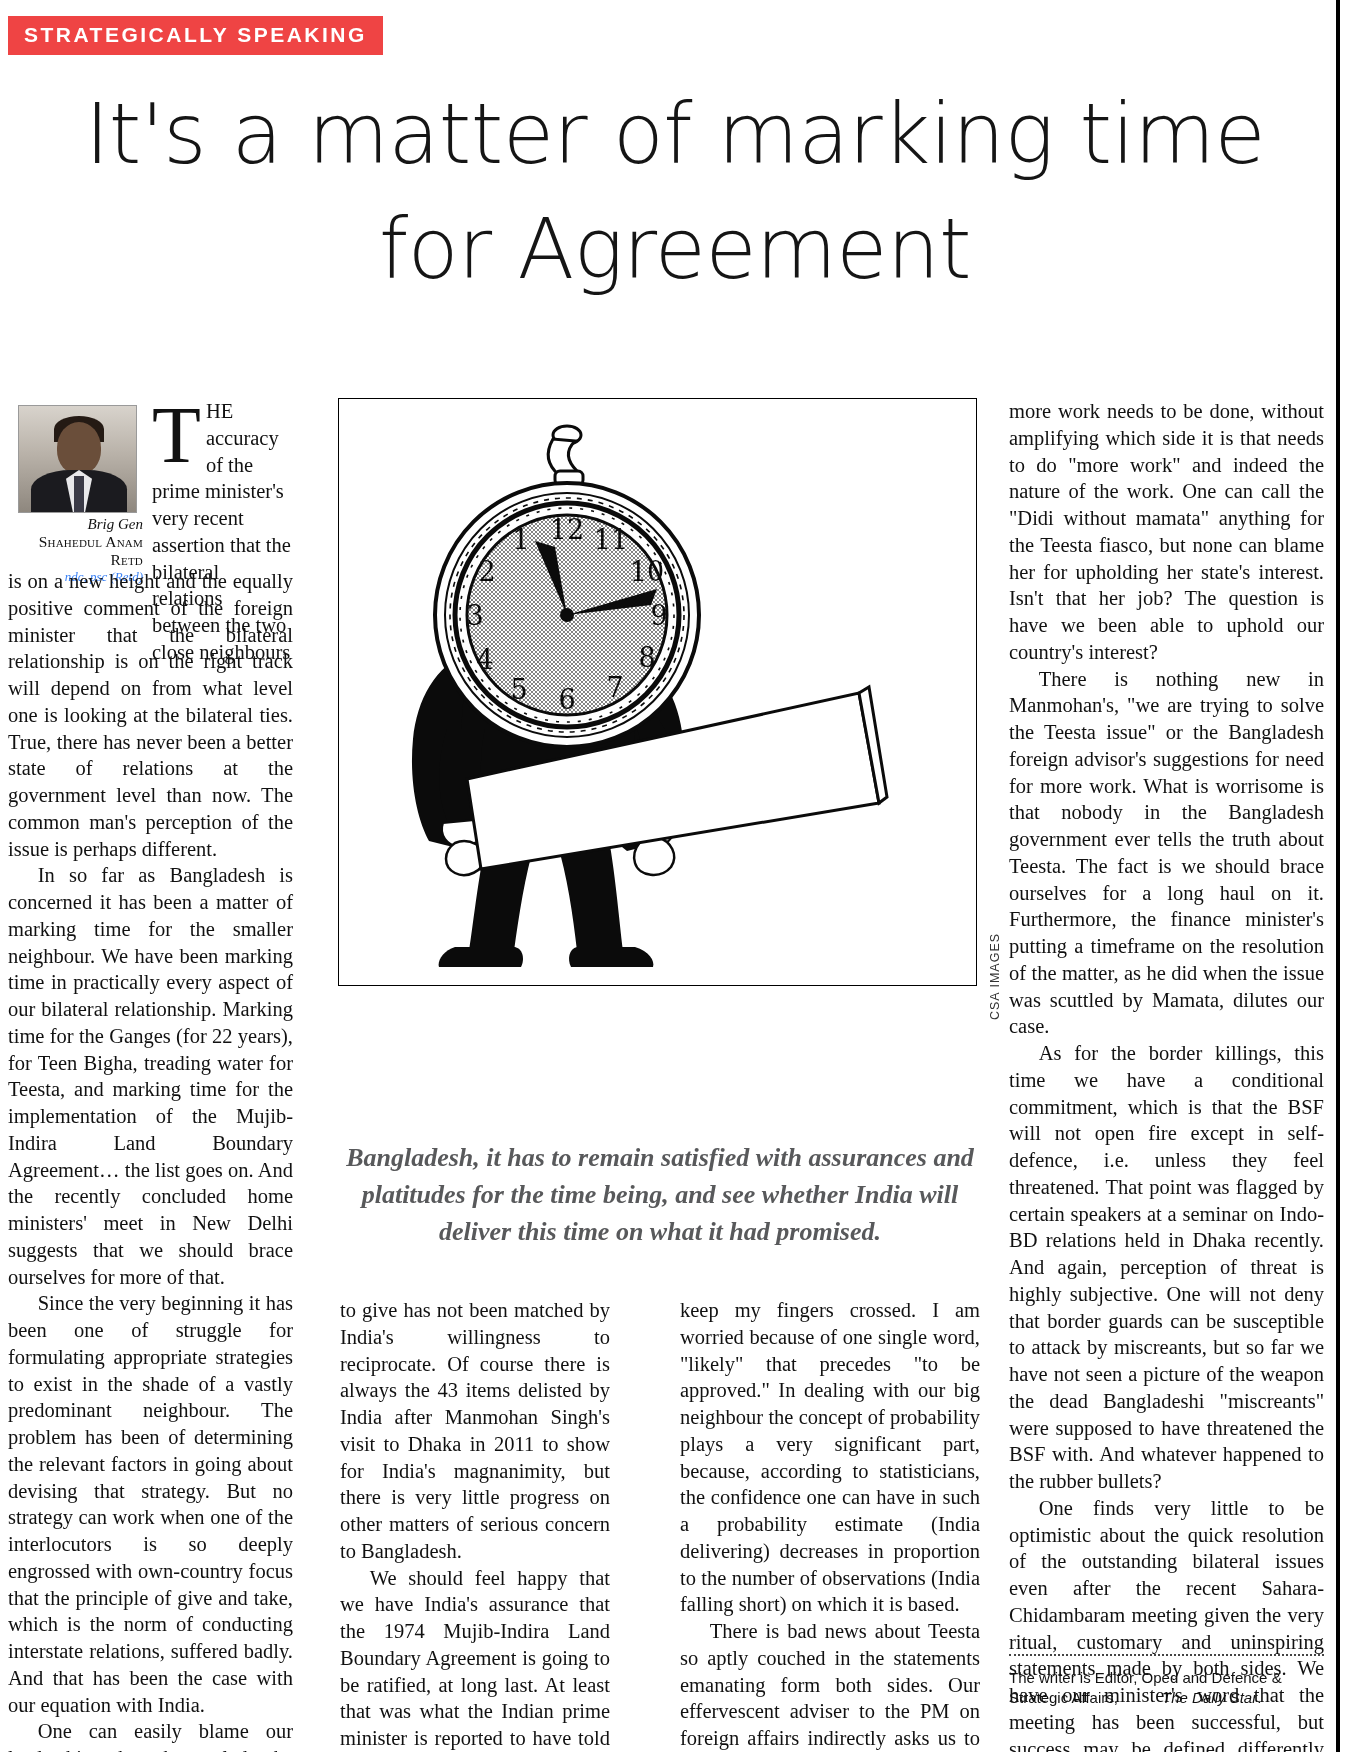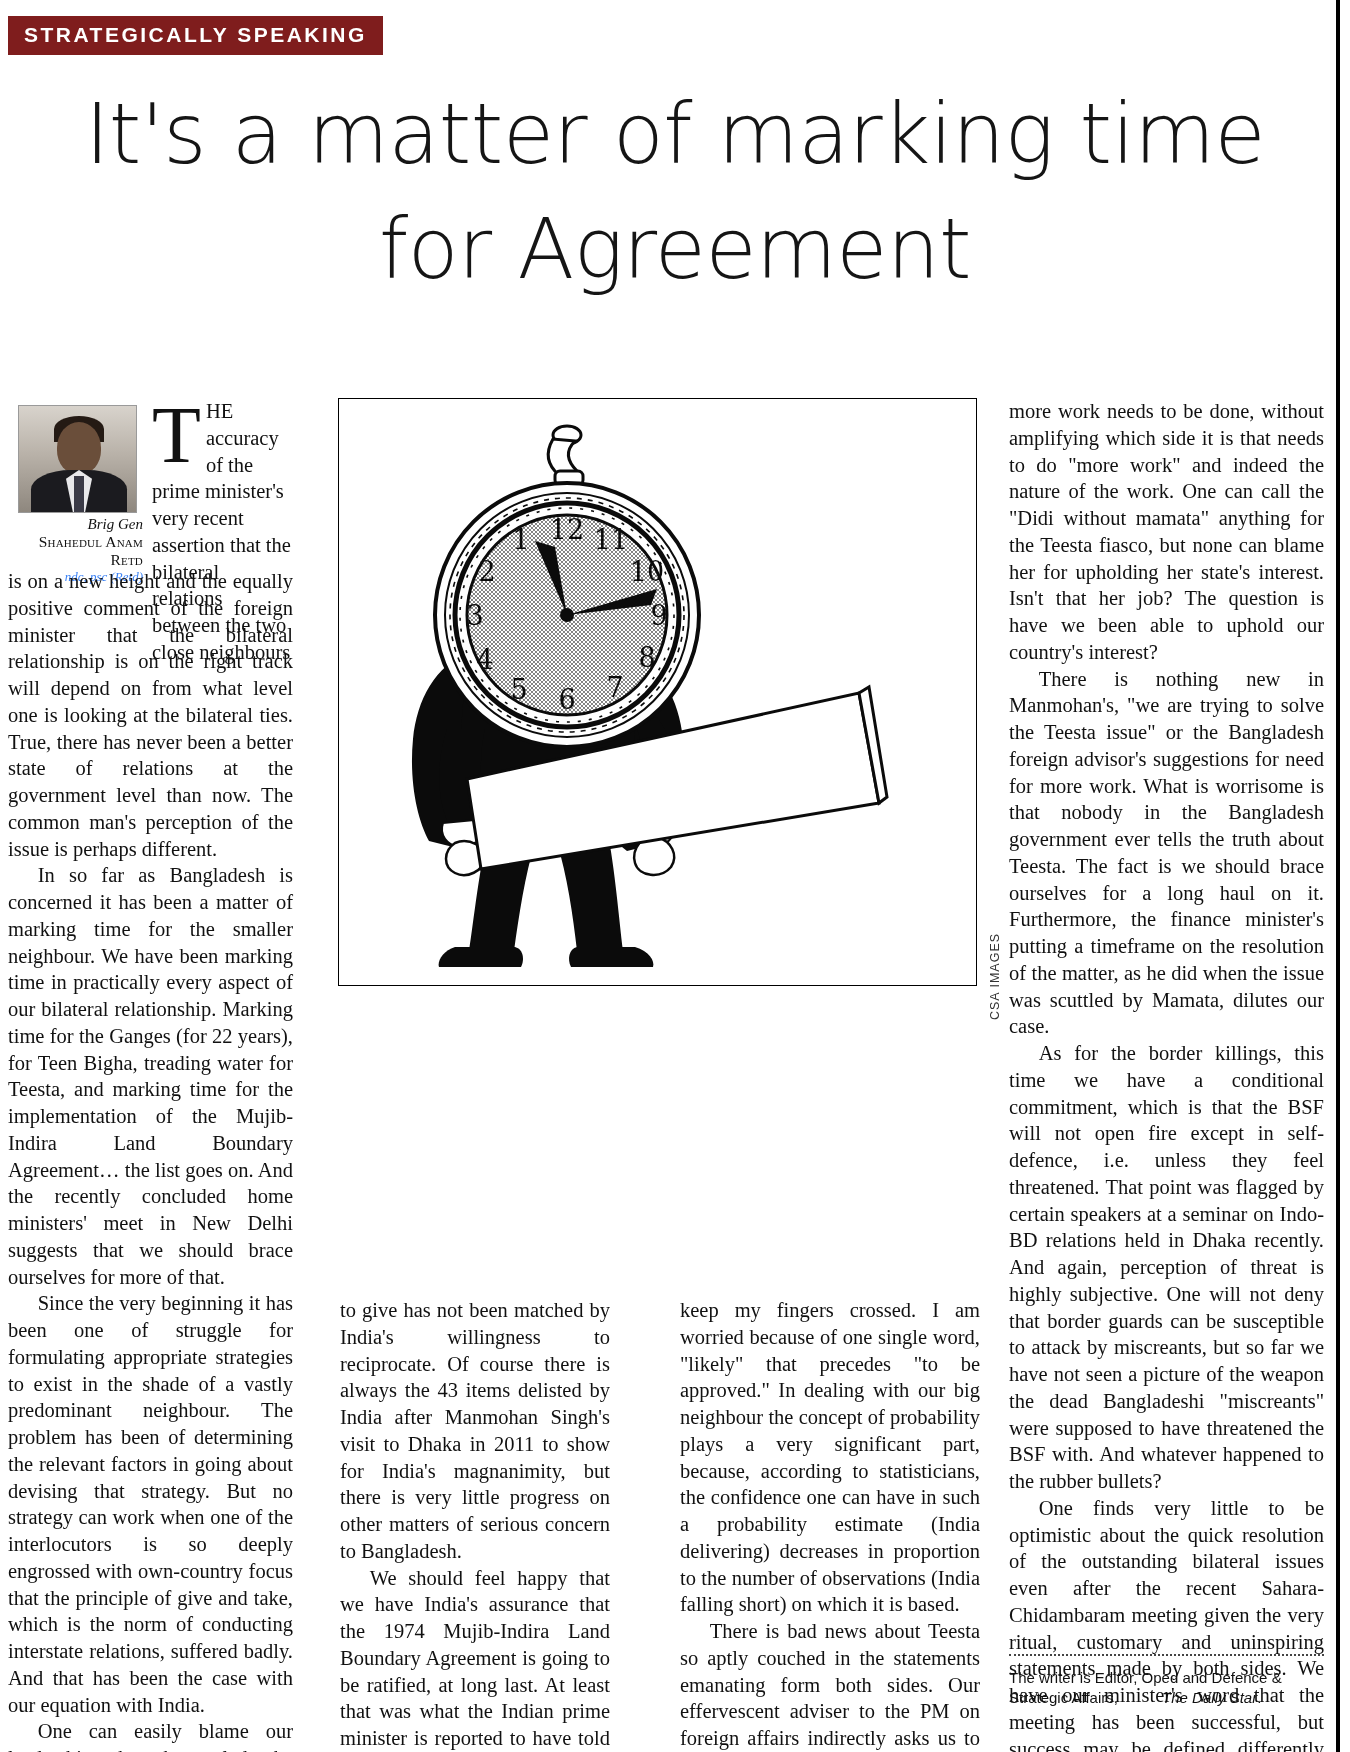--- a/index.html
+++ b/index.html
@@ -22,21 +22,21 @@
   
   .edge-rule {
     position: absolute;
     top: 0; right: 10px;
     width: 4px; height: 1752px;
     background: #000;
   }
   .kicker {
     position: absolute;
     left: 8px; top: 16px;
-    background: #7f1d1d;
+    background: #ef4444;
     color: #ffffff;
     font-family: "Liberation Sans", sans-serif;
     font-weight: bold;
     font-size: 21px;
     letter-spacing: 2.5px;
     padding: 7px 16px 8px 16px;
   }
   .headline {
     position: absolute;
     left: 60px; top: 78px;
@@ -311,20 +311,21 @@
       </g>
 
       <path d="M228 216 L196 142 L216 148 Z" fill="#0b0b0b"></path>
       <path d="M228 216 L318 190 L312 206 Z" fill="#0b0b0b"></path>
       <circle cx="228" cy="216" r="7" fill="#0b0b0b"></circle>
     </svg>
   </div>
 
   <div class="credit">CSA IMAGES</div>
 
+  <div class="pullquote">Bangladesh, it has to remain satisfied with assurances and platitudes for the time being, and see whether India will deliver this time on what it had promised.</div>
 
   <div class="col" id="col-mid-bottom">
     <p class="first">to give has not been matched by India's willingness to reciprocate. Of course there is always the 43 items delisted by India after Manmohan Singh's visit to Dhaka in 2011 to show for India's magnanimity, but there is very little progress on other matters of serious concern to Bangladesh.</p>
     <p>We should feel happy that we have India's assurance that the 1974 Mujib-Indira Land Boundary Agreement is going to be ratified, at long last. At least that was what the Indian prime minister is reported to have told our home minister, that the Treaty was likely to be approved in the forthcoming Lok Sabha session. I am an inveterate optimist but in this case I shall</p>
   </div>
 
   <div class="col" id="col-mid2-bottom">
     <p class="first">keep my fingers crossed. I am worried because of one single word, "likely" that precedes "to be approved." In dealing with our big neighbour the concept of probability plays a very significant part, because, according to statisticians, the confidence one can have in such a probability estimate (India delivering) decreases in proportion to the number of observations (India falling short) on which it is based.</p>
     <p>There is bad news about Teesta so aptly couched in the statements emanating form both sides. Our effervescent adviser to the PM on foreign affairs indirectly asks us to be ready for more mark time when he says that</p>
   </div>

